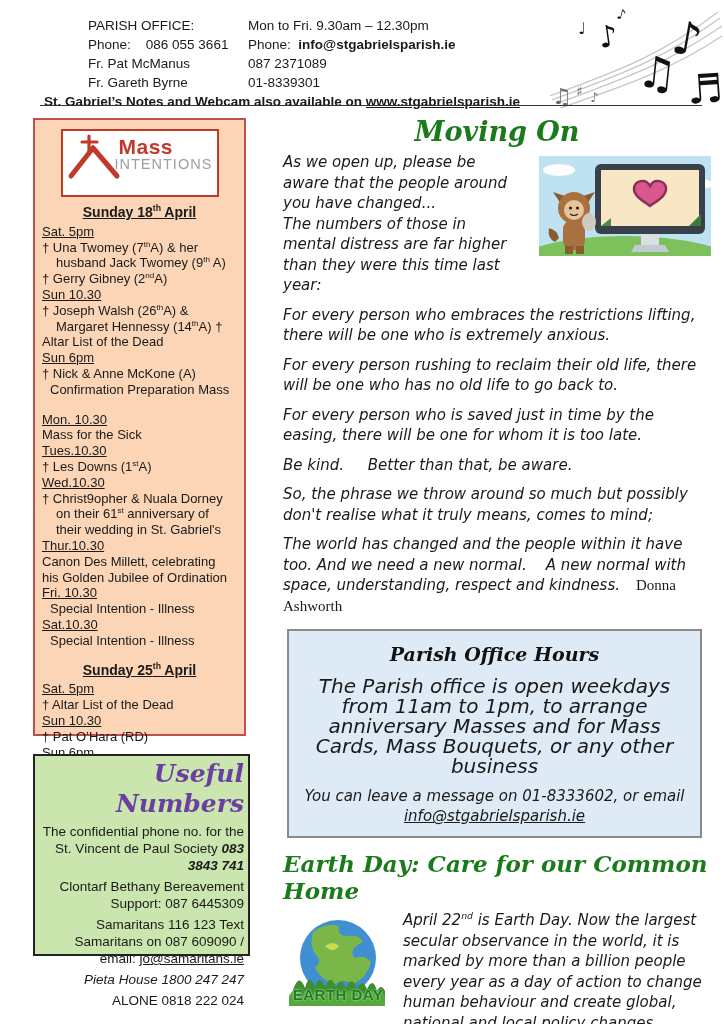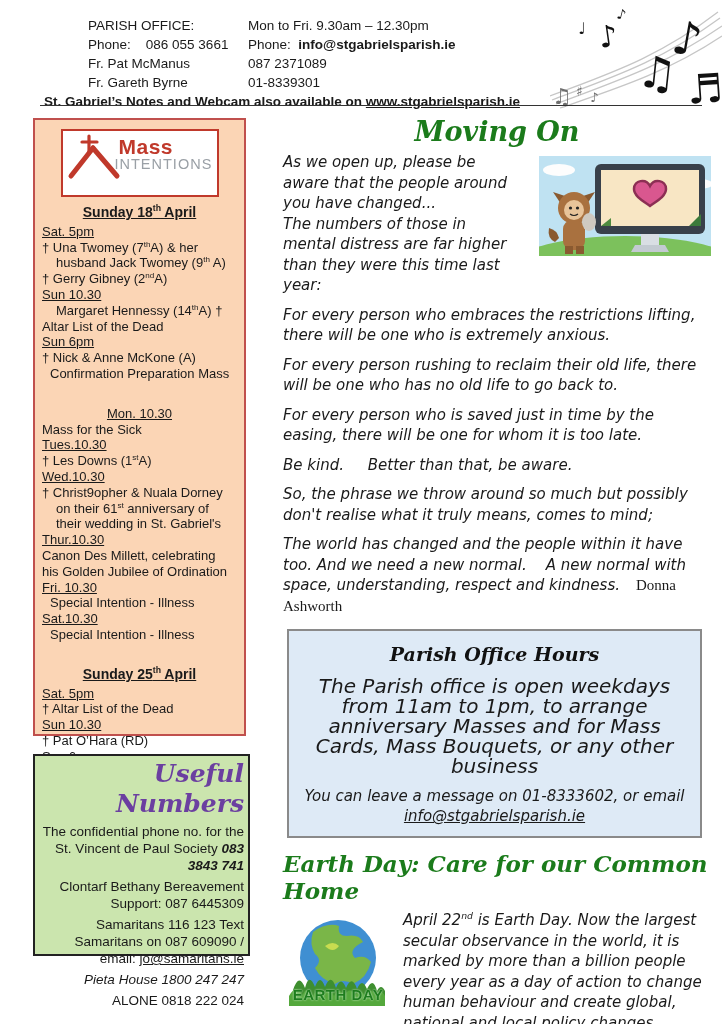--- a/index.html
+++ b/index.html
@@ -22,21 +22,21 @@
   .mass-logo{width:158px;height:68px;margin:0 auto 8px auto;background:#fff;border:2px solid #C0392B;
              position:relative;box-sizing:border-box;}
   .mass-logo .w1{position:absolute;left:56px;top:4px;font-size:21px;font-weight:bold;color:#C0392B;letter-spacing:.5px;}
   .mass-logo .w2{position:absolute;left:52px;top:25px;font-size:14.5px;color:#9aa0a6;letter-spacing:1px;}
   .mass-list{font-size:13px;line-height:15.8px;white-space:nowrap;}
   .ml-sun{font-weight:bold;text-decoration:underline;text-align:center;font-size:14px;margin:4px 0 3px 0;}
   .ml-day{text-decoration:underline;}
   .ml-it{}
   .ml-it2{padding-left:14px;}
   .ml-it2s{padding-left:8px;}
-  .gap{margin-top:24px;text-align:center;}
+  .gap{margin-top:14px;}
 
   .useful-box{position:absolute;left:33px;top:754px;width:217px;height:202px;
               background:#CBE5AE;border:2px solid #222;box-sizing:border-box;
               text-align:right;padding:3px 4px;font-size:13.5px;line-height:17px;}
   .useful-title{font-family:"DejaVu Serif",serif;font-style:italic;font-weight:bold;
                 color:#6B3FA0;font-size:25px;line-height:30px;}
   .useful-box p{margin:4px 0;}
   .bi{font-weight:bold;font-style:italic;}
   .ulink{text-decoration:underline;color:#1a1a1a;cursor:pointer;}
   .ital{font-style:italic;}
@@ -133,20 +133,21 @@
       <span class="w1">Mass</span>
       <span class="w2">INTENTIONS</span>
     </div>
     <div class="mass-list">
         <div class="ml-sun">Sunday 18<sup>th</sup> April</div>
         <div class="ml-day">Sat. 5pm</div>
         <div class="ml-it">†  Una Twomey (7<sup>th</sup>A) &amp; her</div>
         <div class="ml-it2">husband Jack Twomey (9<sup>th</sup> A)</div>
         <div class="ml-it">†  Gerry Gibney   (2<sup>nd</sup>A)</div>
         <div class="ml-day">Sun 10.30</div>
+        <div class="ml-it">†  Joseph Walsh   (26<sup>th</sup>A) &amp;</div>
         <div class="ml-it2">Margaret Hennessy  (14<sup>th</sup>A) †</div>
         <div class="ml-it">Altar List of the Dead</div>
         <div class="ml-day">Sun 6pm</div>
         <div class="ml-it">†  Nick &amp; Anne McKone  (A)</div>
         <div class="ml-it2s">Confirmation Preparation Mass</div>
         <div class="ml-day gap">Mon. 10.30</div>
         <div class="ml-it">Mass for the Sick</div>
         <div class="ml-day">Tues.10.30</div>
         <div class="ml-it">†  Les Downs   (1<sup>st</sup>A)</div>
         <div class="ml-day">Wed.10.30</div>

